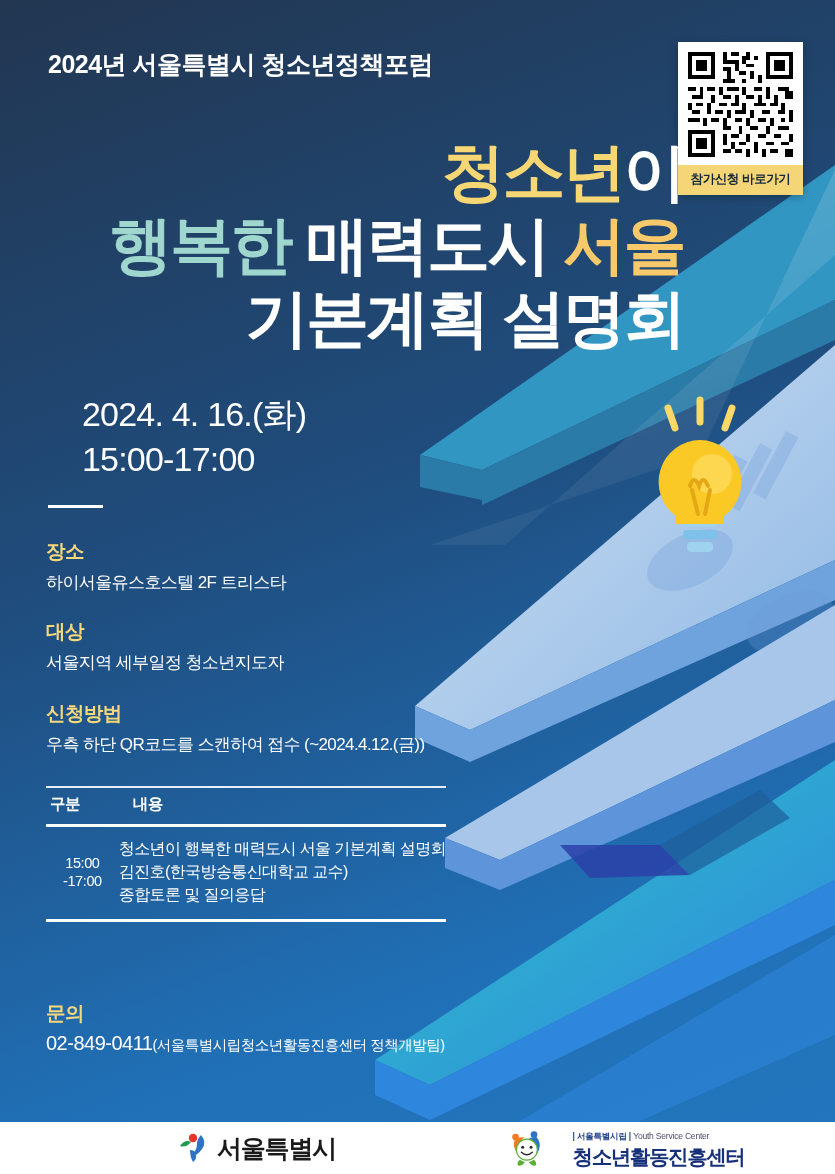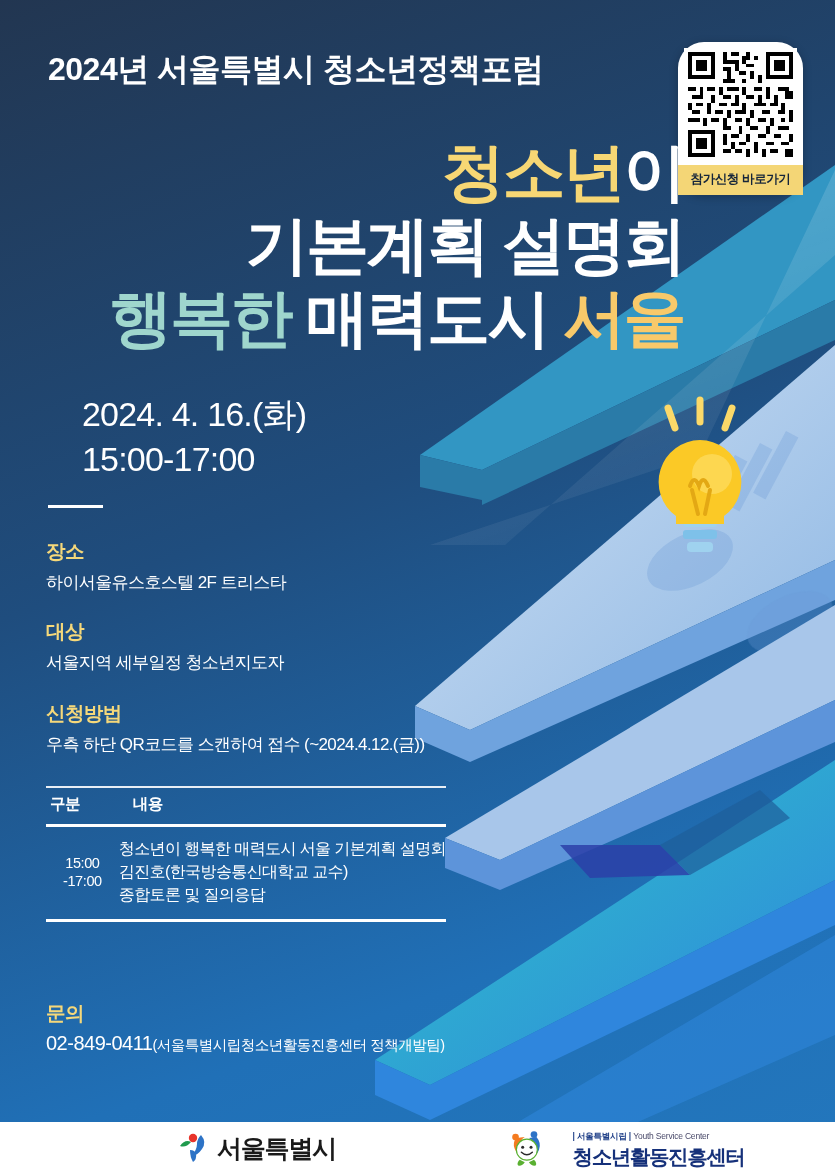--- a/index.html
+++ b/index.html
@@ -25,21 +25,21 @@
     overflow: hidden;
     pointer-events: none;
   }
   .bg-art svg { display: block; width: 835px; height: 1174px; }
 
   
   .kicker {
     position: absolute;
     left: 48px;
     top: 48px;
-    font-size: 32px;
+    font-size: 25px;
     font-weight: 700;
     color: #ffffff;
     letter-spacing: -0.5px;
     white-space: nowrap;
   }
 
   .headline {
     position: absolute;
     left: 44px;
     top: 94px;
@@ -60,21 +60,20 @@
   
   .qr-card {
     position: absolute;
     right: 32px;
     top: 42px;
     width: 125px;
     background: #ffffff;
     padding: 6px 6px 0 6px;
     box-sizing: border-box;
     box-shadow: 0 2px 8px rgba(0,0,0,.25);
-    border-radius: 26px;
   }
   .qr-card svg { display: block; width: 113px; height: 113px; }
   .qr-label {
     margin: 4px -6px 0 -6px;
     background: #f4d676;
     color: #15253a;
     font-size: 12.5px;
     font-weight: 700;
     text-align: center;
     padding: 6px 0 7px 0;
@@ -422,26 +421,26 @@
           <rect x="26" y="26" width="2" height="2"></rect>
       </g>
     </svg>
     <div class="qr-label">참가신청 바로가기</div>
   </div>
 
   <h1 class="headline">
     <span class="ln">
       <span class="t-yellow">청소년</span><span class="t-white">이</span>
     </span>
-    <span class="ln t-white">기본계획 설명회</span>
     <span class="ln">
       <span class="t-mint">행복한</span>
       <span class="t-white">매력도시</span>
       <span class="t-orange">서울</span>
     </span>
+    <span class="ln t-white">기본계획 설명회</span>
   </h1>
 
   <div class="when">
     <span>2024. 4. 16.(화)</span>
     <span>15:00-17:00</span>
   </div>
   <div class="rule-short"></div>
 
   <div class="info" id="blk-place">
     <p class="info-h">장소</p>

